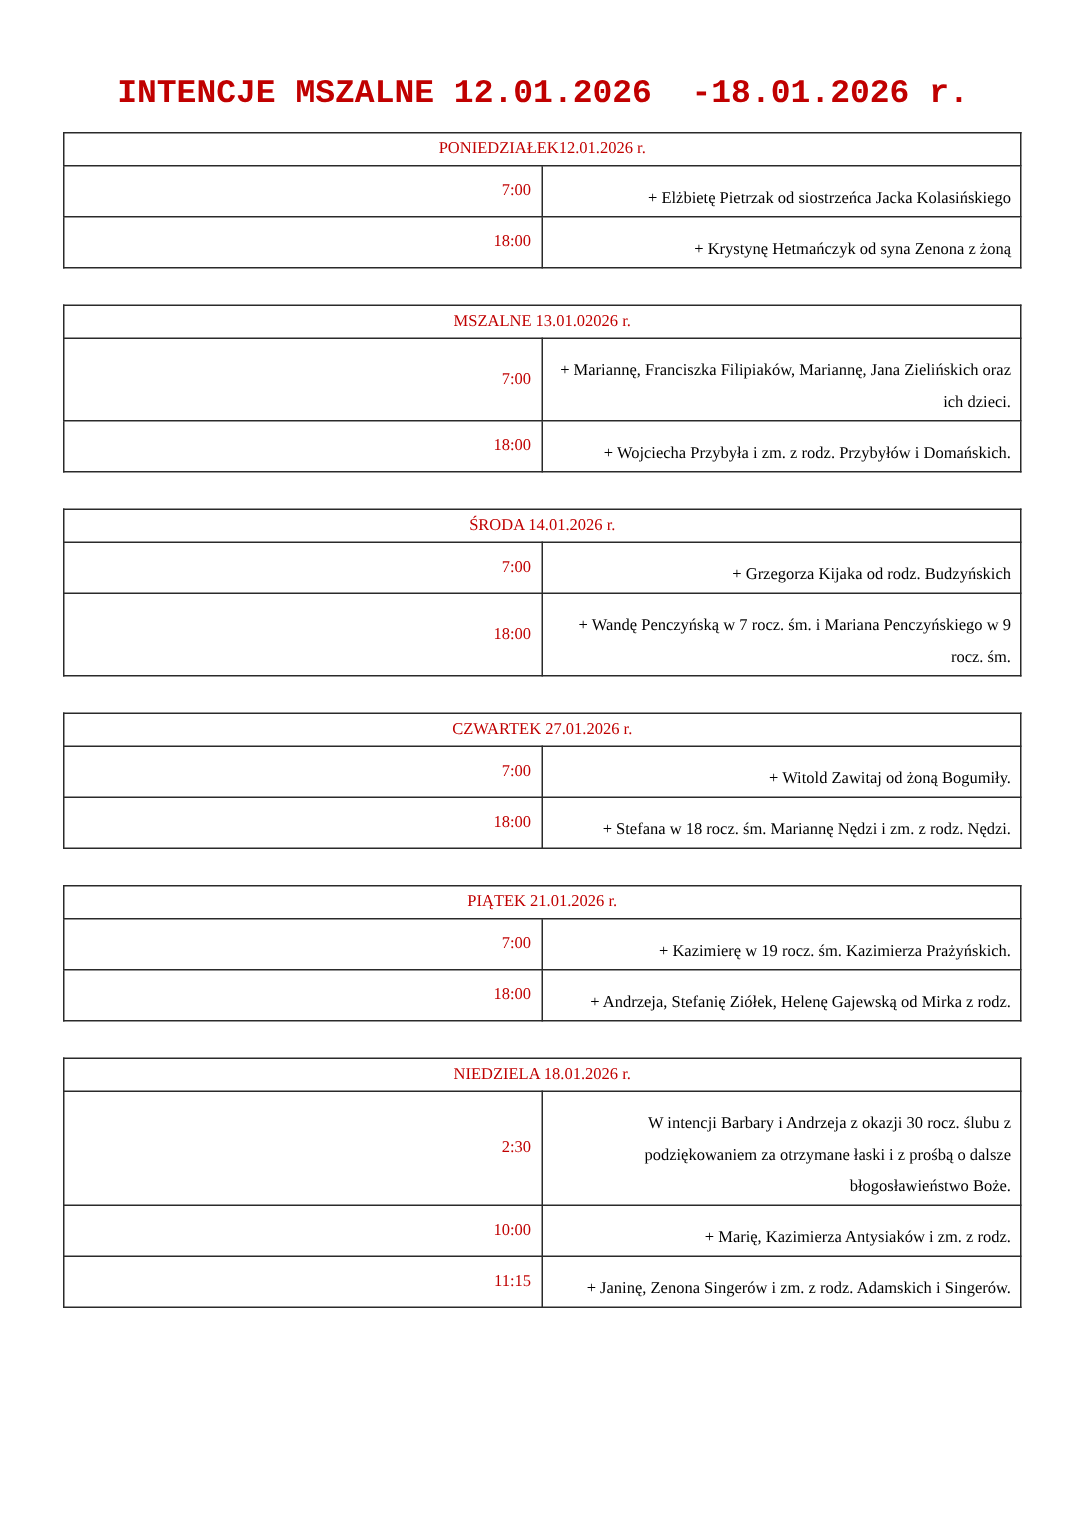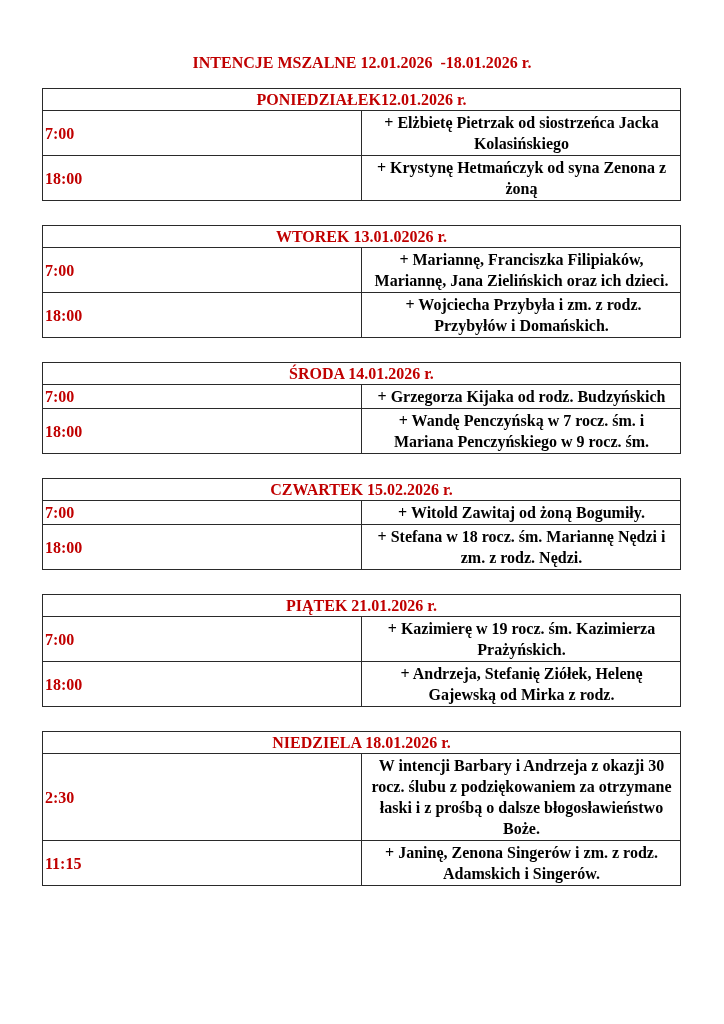--- a/index.html
+++ b/index.html
@@ -17,63 +17,65 @@
     font-family: "Liberation Serif", "DejaVu Serif", serif;
     font-weight: bold;
     color: #000000;
     box-sizing: border-box;
     padding-top: 52px;
     overflow: hidden;
   }
   .doc-title {
     margin: 0 0 14px 0;
     text-align: center;
-    font-size: 16px;
+    font-size: 22px;
     line-height: 22px;
     font-weight: bold;
     color: #c00000;
     white-space: pre-wrap;
+    font-family: Liberation Mono, monospace;
   }
   .schedule {
     width: 639px;
     margin-left: 42px;
   }
   table.day-table {
     width: 100%;
     border-collapse: collapse;
     table-layout: fixed;
     margin: 0 0 24px 0;
   }
   table.day-table th,
   table.day-table td {
     border: 1.5px solid #2a2a2a;
-    font-size: 16px;
+    font-size: 11px;
     line-height: 21px;
-    font-weight: bold;
+    font-weight: normal;
     box-sizing: border-box;
   }
   th.day-header {
     color: #c00000;
     text-align: center;
     height: 21px;
     padding: 0 4px;
     white-space: pre-wrap;
   }
   td.time {
     width: 54px;
     color: #c00000;
+    text-align: right;
     vertical-align: middle;
     padding: 1px 7px 1px 2px;
     height: 22px;
   }
   td.intention {
     color: #000000;
-    text-align: center;
+    text-align: right;
     vertical-align: middle;
-    padding: 1px 6px 1px 7px;
+    padding: 11px 6px 1px 7px;
     white-space: pre-wrap;
   }
 </style>
 </head>
 <body>
 
 <div class="page">
   <h1 class="doc-title">INTENCJE MSZALNE 12.01.2026  -18.01.2026 r.</h1>
 
   <div class="schedule" id="schedule-root">
@@ -92,21 +94,21 @@
   <tr>
     <td class="time">18:00</td>
     <td class="intention">+ Krystynę Hetmańczyk od syna Zenona z żoną</td>
   </tr>
 </tbody>
   </table>
 
   <table class="day-table">
     <thead>
       <tr>
-        <th class="day-header" colspan="2">WTOREK 13.01.02026 r.</th>
+        <th class="day-header" colspan="2">MSZALNE 13.01.02026 r.</th>
       </tr>
     </thead>
     <tbody>
   <tr>
     <td class="time">7:00</td>
     <td class="intention">+ Mariannę, Franciszka Filipiaków, Mariannę, Jana Zielińskich oraz ich dzieci.</td>
   </tr>
 
   <tr>
     <td class="time">18:00</td>
@@ -130,21 +132,21 @@
   <tr>
     <td class="time">18:00</td>
     <td class="intention">+ Wandę Penczyńską w 7 rocz. śm. i Mariana Penczyńskiego w 9 rocz. śm.</td>
   </tr>
 </tbody>
   </table>
 
   <table class="day-table">
     <thead>
       <tr>
-        <th class="day-header" colspan="2">CZWARTEK 15.02.2026 r.</th>
+        <th class="day-header" colspan="2">CZWARTEK 27.01.2026 r.</th>
       </tr>
     </thead>
     <tbody>
   <tr>
     <td class="time">7:00</td>
     <td class="intention">+ Witold Zawitaj od żoną Bogumiły.</td>
   </tr>
 
   <tr>
     <td class="time">18:00</td>
@@ -178,20 +180,24 @@
       <tr>
         <th class="day-header" colspan="2">NIEDZIELA 18.01.2026 r.</th>
       </tr>
     </thead>
     <tbody>
   <tr>
     <td class="time">2:30</td>
     <td class="intention">W intencji Barbary i Andrzeja z okazji 30 rocz. ślubu z podziękowaniem za otrzymane łaski i z prośbą o dalsze błogosławieństwo Boże.</td>
   </tr>
 
+  <tr>
+    <td class="time">10:00</td>
+    <td class="intention">+ Marię, Kazimierza Antysiaków i zm. z rodz.</td>
+  </tr>
 
   <tr>
     <td class="time">11:15</td>
     <td class="intention">+ Janinę, Zenona Singerów i zm. z rodz. Adamskich i Singerów.</td>
   </tr>
 
 </tbody>
   </table>
 </div>
 </div>

